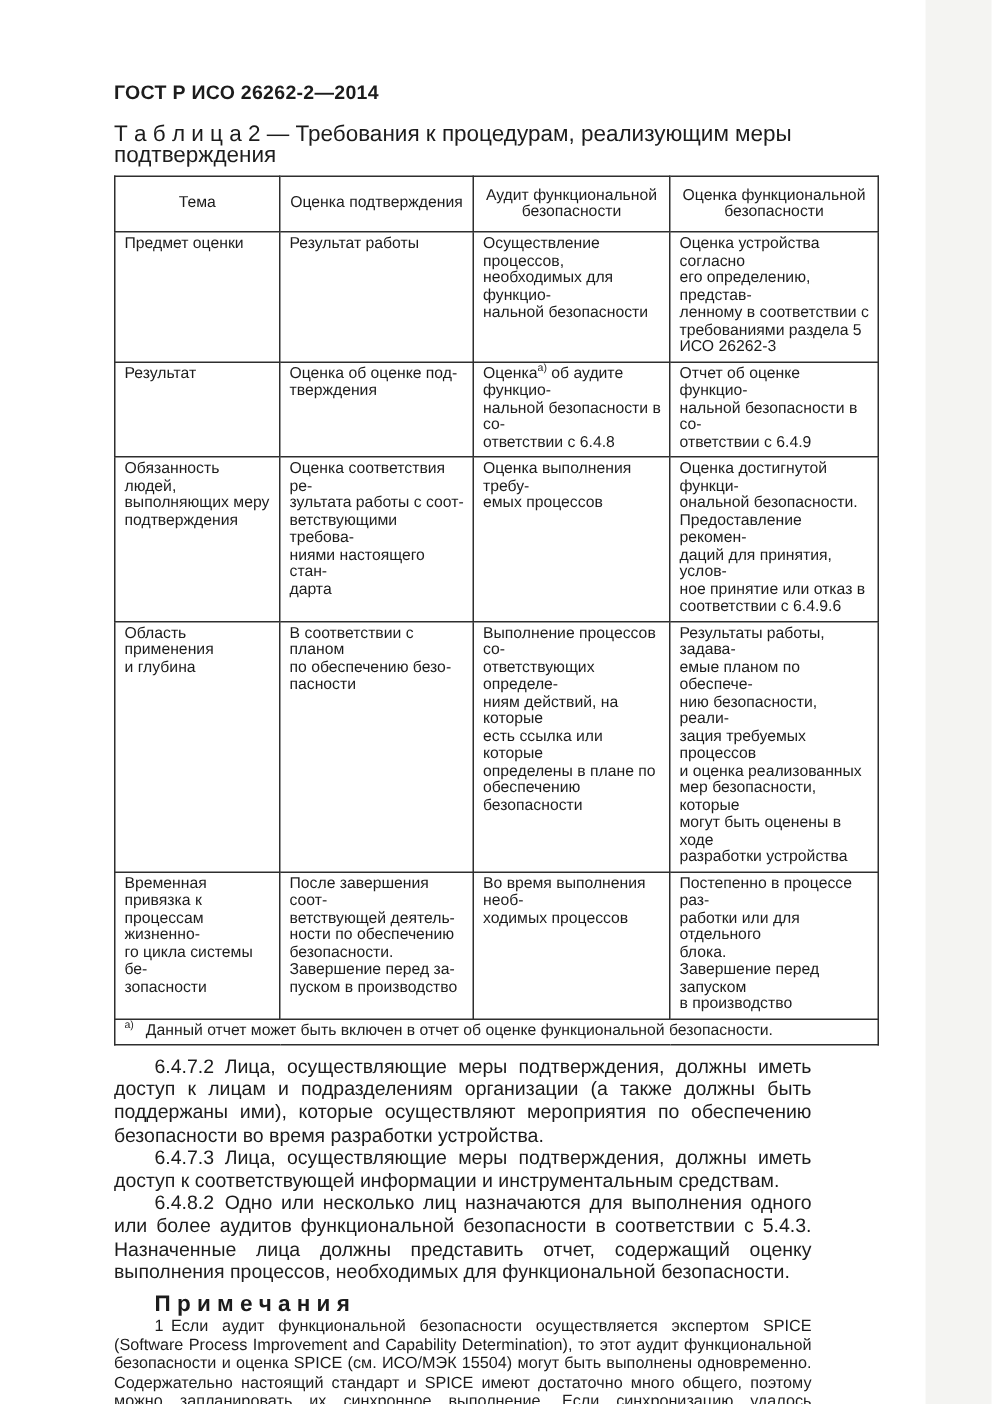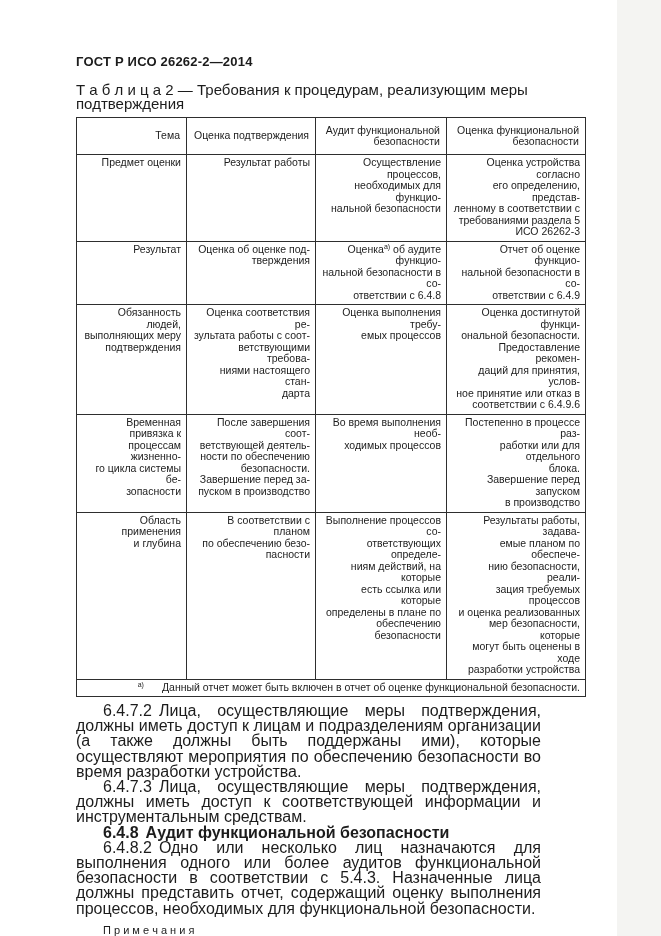--- a/index.html
+++ b/index.html
@@ -31,48 +31,49 @@
     table-layout: fixed;
     font-size: 10.5px;
     line-height: 11.5px;
     border: 1.5px solid #262626;
   }
   table.conf th, table.conf td {
     border: 1px solid #2e2e2e;
     vertical-align: top;
     padding: 2px 5px 3px 6px;
     white-space: pre-line;
-    text-align: right;
+    text-align: left;
     font-weight: normal;
   }
   table.conf th {
+    text-align: center;
     vertical-align: middle;
     height: 37px;
     padding: 4px 6px;
   }
   sup.marker {
     font-size: 7px;
     vertical-align: super;
     line-height: 0;
   }
   td.fn-cell { padding: 4px 6px 5px 13px; }
-  .fn-text { margin-left: 18px; }
+  .fn-text { margin-left: 8px; }
   .body-text { margin-top: 6px; }
   p.para {
-    font-size: 16px; line-height: 15.2px;
+    font-size: 13px; line-height: 15.2px;
     text-align: justify;
     text-indent: 27px;
     margin: 0;
   }
   p.para .pnum { margin-right: 7px; }
   p.para.bold { font-weight: bold; text-align: left; }
   .notes { margin-top: 8px; }
   .notes-label {
-    font-size: 11px; line-height: 13px;
-    margin: 0 0 2px 0; text-indent: 27px;
+    font-size: 15px; line-height: 13px;
+    margin: 0 0 2px 0; text-indent: 27px; font-weight: bold;
   }
   p.note {
     font-size: 10.8px; line-height: 12.6px;
     text-align: justify;
     text-indent: 27px;
     margin: 0;
   }
   p.note .nnum { margin-right: 5px; }
 </style>
 </head>
@@ -135,39 +136,20 @@
 ниями настоящего стан-
 дарта</td>
         <td>Оценка выполнения требу-
 емых процессов</td>
         <td>Оценка достигнутой функци-
 ональной безопасности.
 Предоставление рекомен-
 даций для принятия, услов-
 ное принятие или отказ в
 соответствии с 6.4.9.6</td>
-      </tr>
-      <tr>
-        <td>Временная привязка к
-процессам жизненно-
-го цикла системы бе-
-зопасности</td>
-        <td>После завершения соот-
-ветствующей деятель-
-ности по обеспечению
-безопасности.
-Завершение перед за-
-пуском в производство</td>
-        <td>Во время выполнения необ-
-ходимых процессов</td>
-        <td>Постепенно в процессе раз-
-работки или для отдельного
-блока.
-Завершение перед запуском
-в производство</td>
       </tr>
       <tr>
         <td>Область применения
 и глубина</td>
         <td>В соответствии с планом
 по обеспечению безо-
 пасности</td>
         <td>Выполнение процессов со-
 ответствующих определе-
 ниям действий, на которые
@@ -177,29 +159,47 @@
         <td>Результаты работы, задава-
 емые планом по обеспече-
 нию безопасности, реали-
 зация требуемых процессов
 и оценка реализованных
 мер безопасности, которые
 могут быть оценены в ходе
 разработки устройства</td>
       </tr>
       <tr>
+        <td>Временная привязка к
+процессам жизненно-
+го цикла системы бе-
+зопасности</td>
+        <td>После завершения соот-
+ветствующей деятель-
+ности по обеспечению
+безопасности.
+Завершение перед за-
+пуском в производство</td>
+        <td>Во время выполнения необ-
+ходимых процессов</td>
+        <td>Постепенно в процессе раз-
+работки или для отдельного
+блока.
+Завершение перед запуском
+в производство</td>
+      </tr>
+      <tr>
         <td class="fn-cell" colspan="4"><sup class="marker">а)</sup><span class="fn-text">Данный отчет может быть включен в отчет об оценке функциональной безопасности.</span></td>
       </tr>
     </tbody>
   </table>
 
   <div class="body-text">
     <p class="para"><span class="pnum">6.4.7.2</span><span>Лица, осуществляющие меры подтверждения, должны иметь доступ к лицам и подразделениям организации (а также должны быть поддержаны ими), которые осуществляют мероприятия по обеспечению безопасности во время разработки устройства.</span></p>
     <p class="para"><span class="pnum">6.4.7.3</span><span>Лица, осуществляющие меры подтверждения, должны иметь доступ к соответствующей информации и инструментальным средствам.</span></p>
-    <p class="para bold"><span class="pnum">6.4.8</span><span>Аудит функциональной безопасности</span></p>
     <p class="para"><span class="pnum">6.4.8.2</span><span>Одно или несколько лиц назначаются для выполнения одного или более аудитов функциональной безопасности в соответствии с 5.4.3. Назначенные лица должны представить отчет, содержащий оценку выполнения процессов, необходимых для функциональной безопасности.</span></p>
 
     <div class="notes">
       <div class="notes-label">П р и м е ч а н и я</div>
       <p class="note"><span class="nnum">1</span><span>Если аудит функциональной безопасности осуществляется экспертом SPICE (Software Process Improvement and Capability Determination), то этот аудит функциональной безопасности и оценка SPICE (см. ИСО/МЭК 15504) могут быть выполнены одновременно. Содержательно настоящий стандарт и SPICE имеют достаточно много общего, поэтому можно запланировать их синхронное выполнение. Если синхронизацию удалось запланировать, то эксперт SPICE может обеспечить обратную связь аудитору функциональной безопасности. Однако SPICE-оценка может быть синхронизирована с проверкой некоторого вспомогательного процесса, специфицированного в ИСО 26262-8, но ее недостаточно для выполнения оценки функциональной безопасности (см. 6.4.9).</span></p>
 
     </div>
 
   </div>
 

